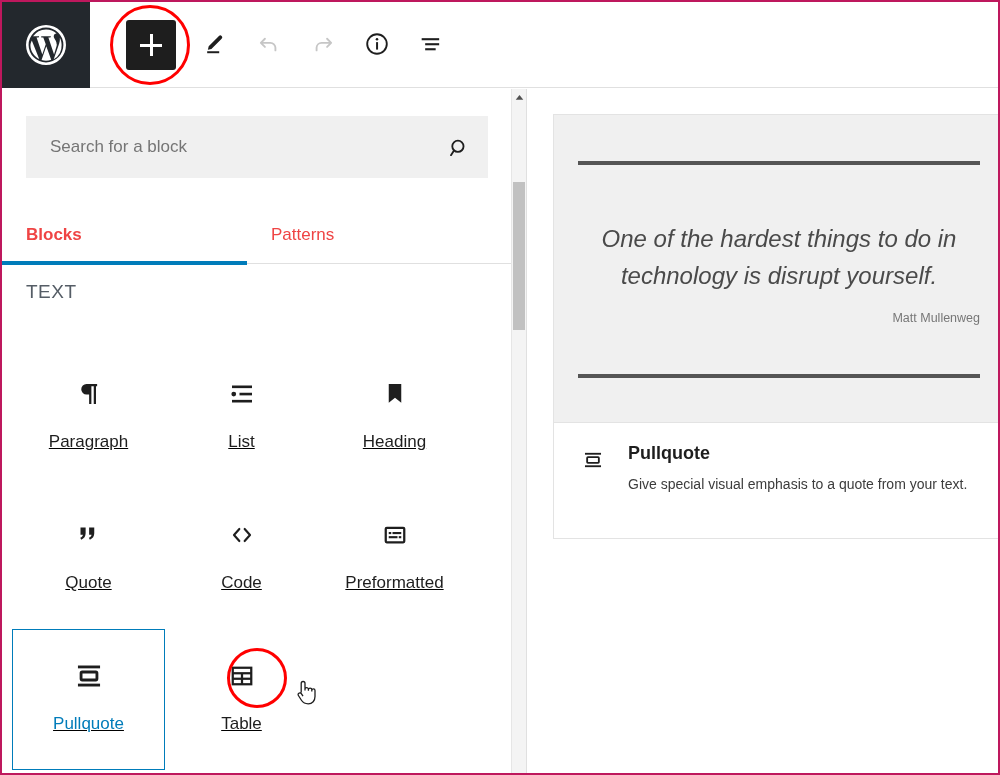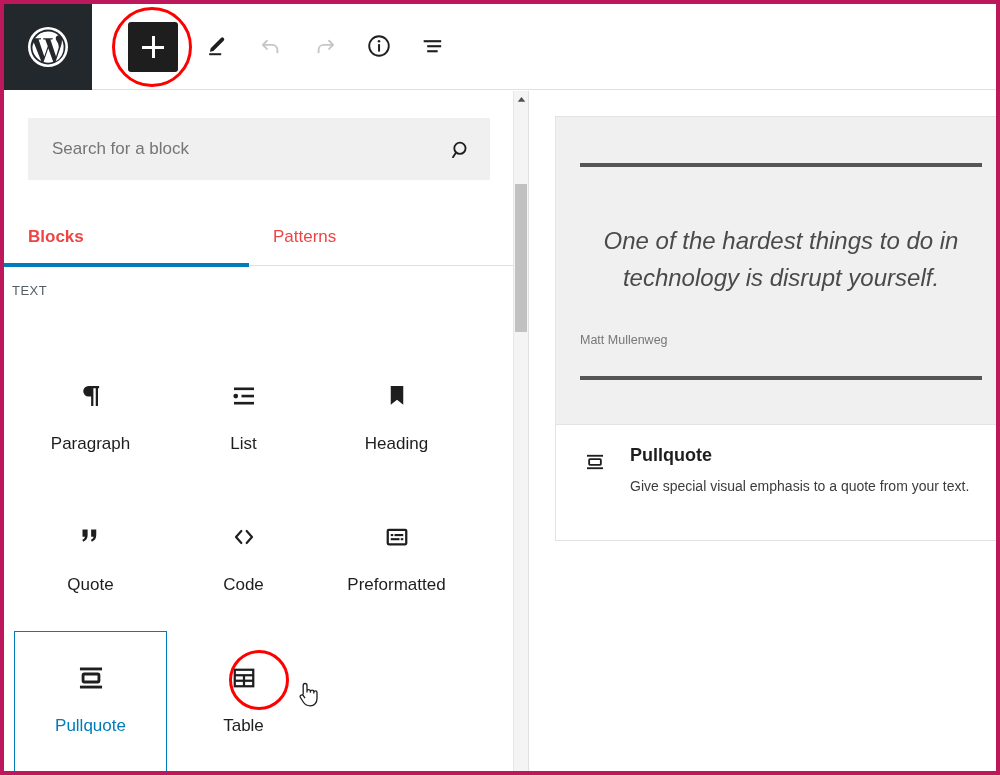--- a/index.html
+++ b/index.html
@@ -10,21 +10,21 @@
     overflow: hidden;
     background: #ffffff;
     font-family: "Liberation Sans", sans-serif;
   }
 
   #app-frame {
     position: relative;
     width: 1000px;
     height: 775px;
     background: #ffffff;
-    border: 4px solid #be185d;
+    border: 2px solid #be185d;
     overflow: hidden;
   }
 
   
   #topbar {
     position: absolute;
     left: 0; top: 0;
     width: 996px;
     height: 86px;
     background: #ffffff;
@@ -156,22 +156,22 @@
   .tab.active::after {
     content: "";
     position: absolute;
     left: 0; bottom: -1px;
     width: 245px; height: 4px;
     background: #007cba;
   }
 
   #category-label {
     position: absolute;
-    left: 8px; top: 192px;
-    font-size: 13px;
+    left: 24px; top: 192px;
+    font-size: 19px;
     letter-spacing: 0.5px;
     color: #555d66;
   }
 
   #block-grid {
     position: absolute;
     left: 10px; top: 258px;
     width: 490px;
     display: flex;
     flex-wrap: wrap;
@@ -181,20 +181,21 @@
     height: 141px;
     background: transparent;
     border: 1px solid transparent;
     cursor: pointer;
     display: flex;
     flex-direction: column;
     align-items: center;
     justify-content: flex-start;
     padding-top: 24px;
     font-family: "Liberation Sans", sans-serif;
+    text-decoration: underline;
   }
   .block-tile .tile-icon {
     height: 44px;
     display: flex;
     align-items: center;
     justify-content: center;
   }
   .block-tile .tile-label {
     margin-top: 16px;
     font-size: 17px;
@@ -288,24 +289,23 @@
     font-family: "Liberation Sans", sans-serif;
     font-style: italic;
     font-size: 24px;
     line-height: 37px;
     color: #4a4a4a;
   }
   #quote-citation {
     position: absolute;
     left: 24px; top: 196px;
     width: 402px;
-    text-align: left;
+    text-align: right;
     font-size: 12.5px;
     color: #777777;
-    margin-top: 20px;
   }
 
   #preview-description {
     position: absolute;
     left: 26px; top: 334px;
     width: 470px;
     height: 116px;
     background: #ffffff;
     border: 1px solid #e3e3e3;
     border-top: none;

